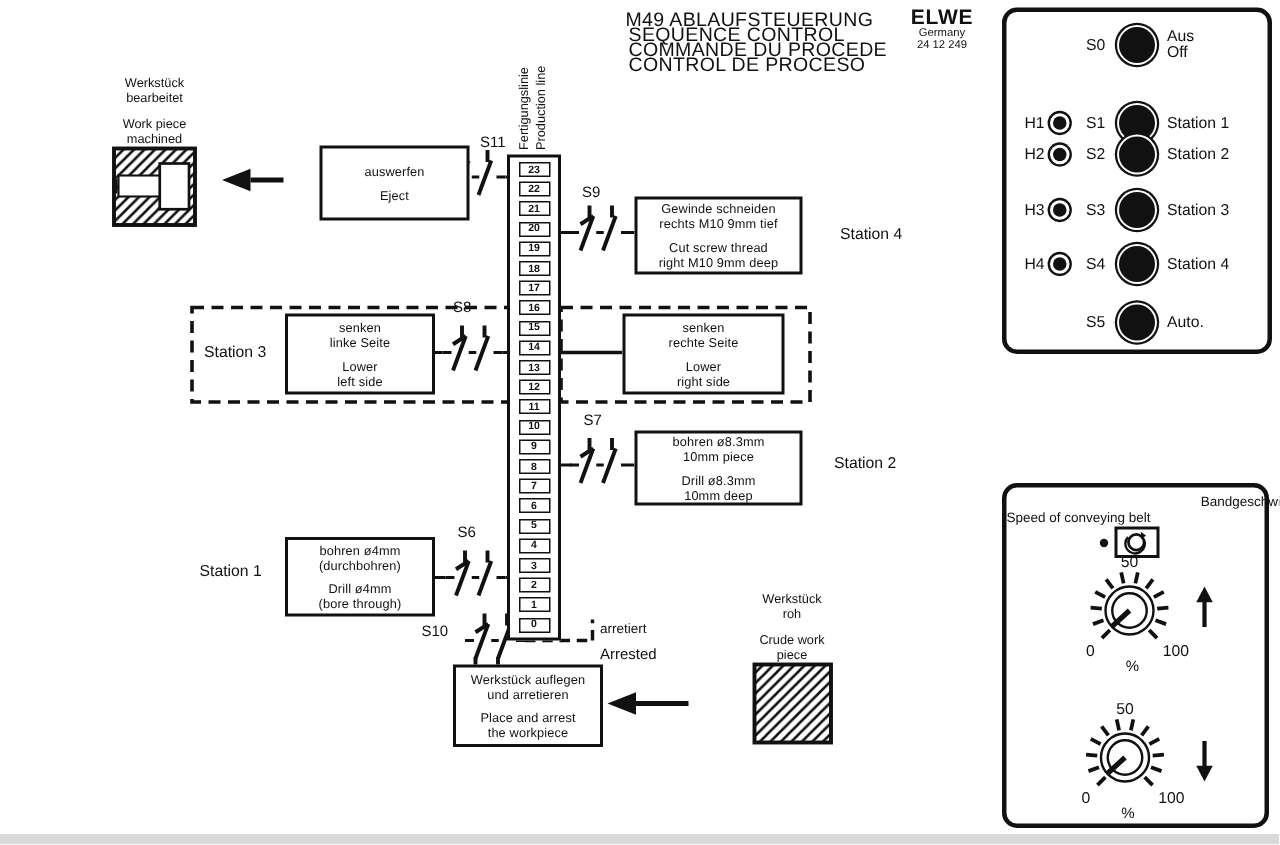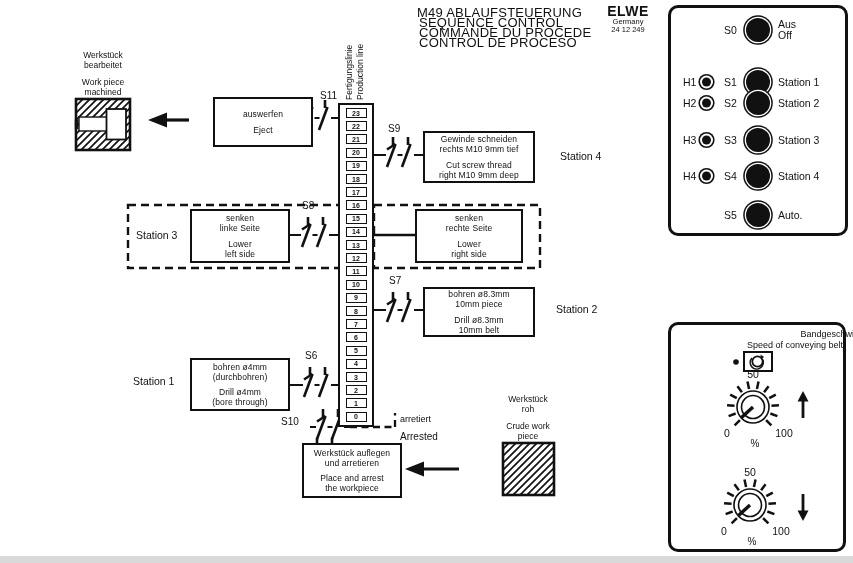--- a/index.html
+++ b/index.html
@@ -45,21 +45,21 @@
   .hlab, .slab, .stlab { position:absolute; top:50%; transform:translateY(-50%); font-size:10.5px; white-space:nowrap; }
   .hlab { left:12px; } .slab { left:53px; } .stlab { left:107px; }
   .stlab2 { line-height:11px; }
   .lamp { position:absolute; left:31px; top:50%; transform:translateY(-50%);
           width:9px; height:9px; border-radius:50%; background:#111;
           box-shadow:0 0 0 2px #fff, 0 0 0 3.6px #111; }
   .btn  { position:absolute; left:75px; top:50%; transform:translateY(-50%);
           width:24px; height:24px; border-radius:50%; background:#111;
           box-shadow:0 0 0 1.3px #fff, 0 0 0 2.8px #111; }
   #sp-title { position:absolute; left:0; top:4px;  width:100%; text-align:right; font-size:9px;margin-left:42px; }
-  #sp-title2{ position:absolute; left:0; top:15px; width:100%; text-align:right; font-size:9px; }
+  #sp-title2{ position:absolute; left:0; top:15px; width:100%; text-align:left; font-size:9px; }
 
   #bottombar { position:absolute; left:0; top:556px; width:853px; height:7px; background:#d9d9d9; }
 </style>
 </head>
 <body>
 
 <div id="app">
 
   <div class="panel" id="panel1">
     <div class="prow" style="top:7px">
@@ -326,21 +326,21 @@
     <div>rechte Seite</div>
     <div class="gap"></div>
     <div>Lower</div>
     <div>right side</div>
   </div>
   <div class="pbox" style="left:423px; top:287px; width:112px; height:50px;">
     <div>bohren ø8.3mm</div>
     <div>10mm piece</div>
     <div class="gap"></div>
     <div>Drill ø8.3mm</div>
-    <div>10mm belt</div>
+    <div>10mm deep</div>
   </div>
   <div class="pbox" style="left:190px; top:358px; width:100px; height:53px;">
     <div>bohren ø4mm</div>
     <div>(durchbohren)</div>
     <div class="gap"></div>
     <div>Drill ø4mm</div>
     <div>(bore through)</div>
   </div>
   <div class="pbox" style="left:302px; top:443px; width:100px; height:55px;">
     <div>Werkstück auflegen</div>

